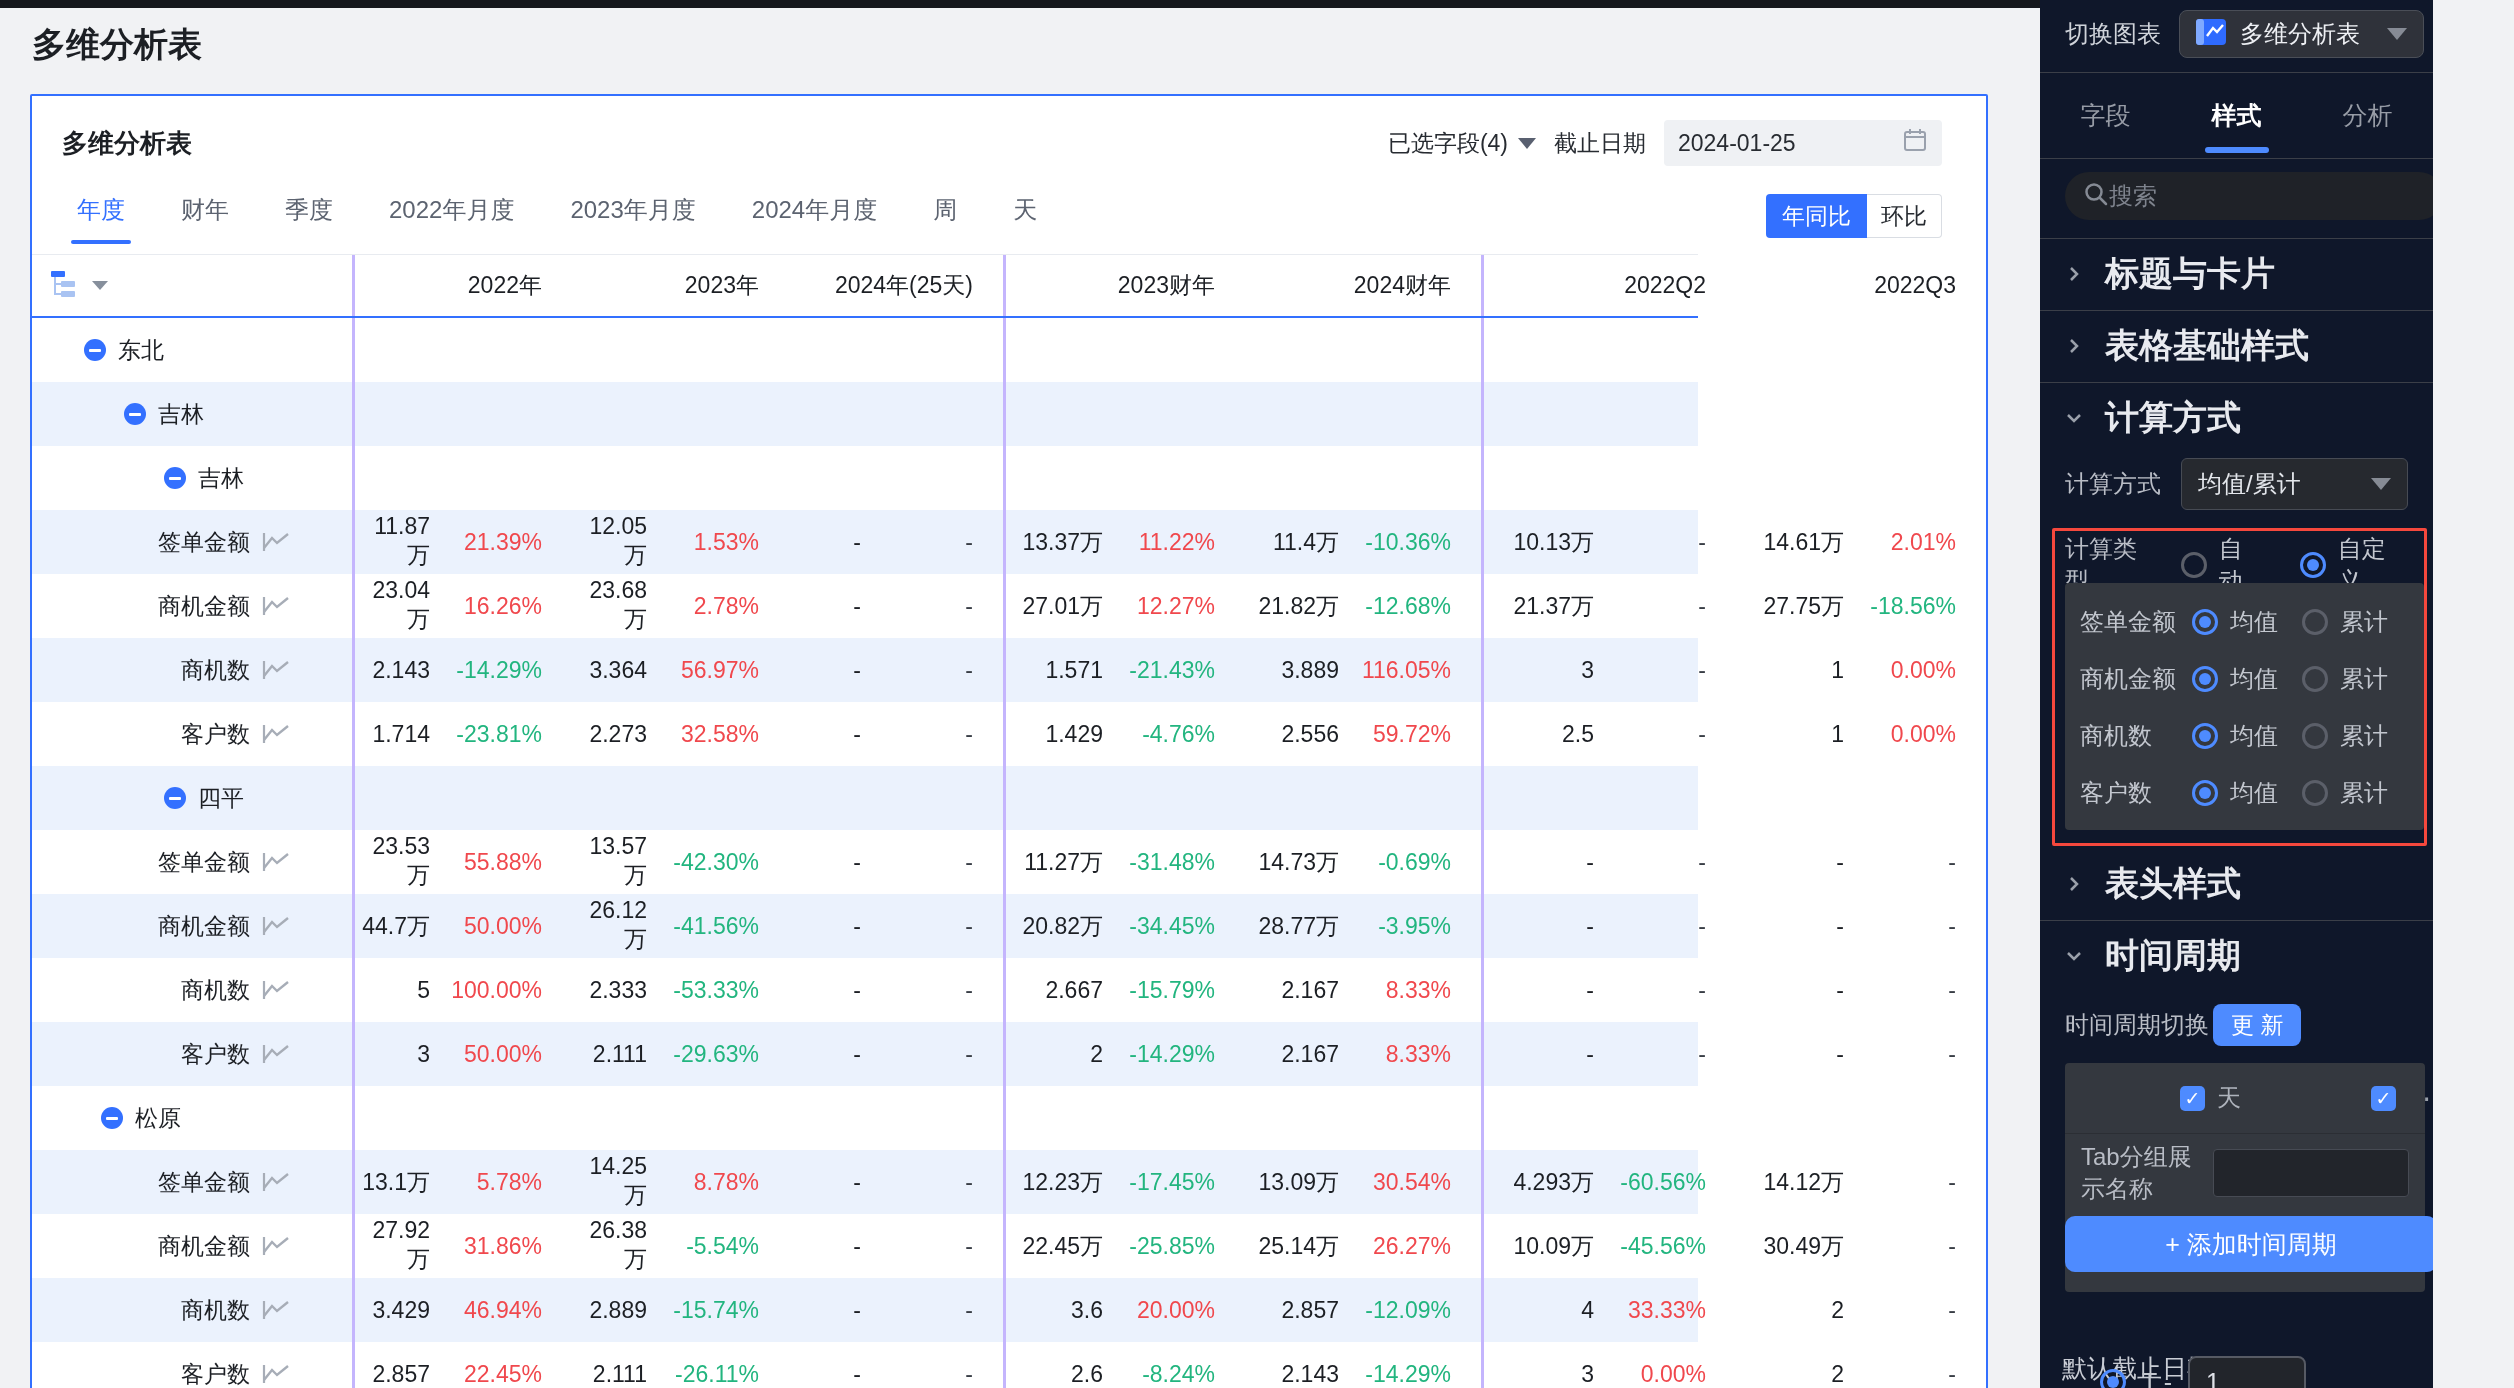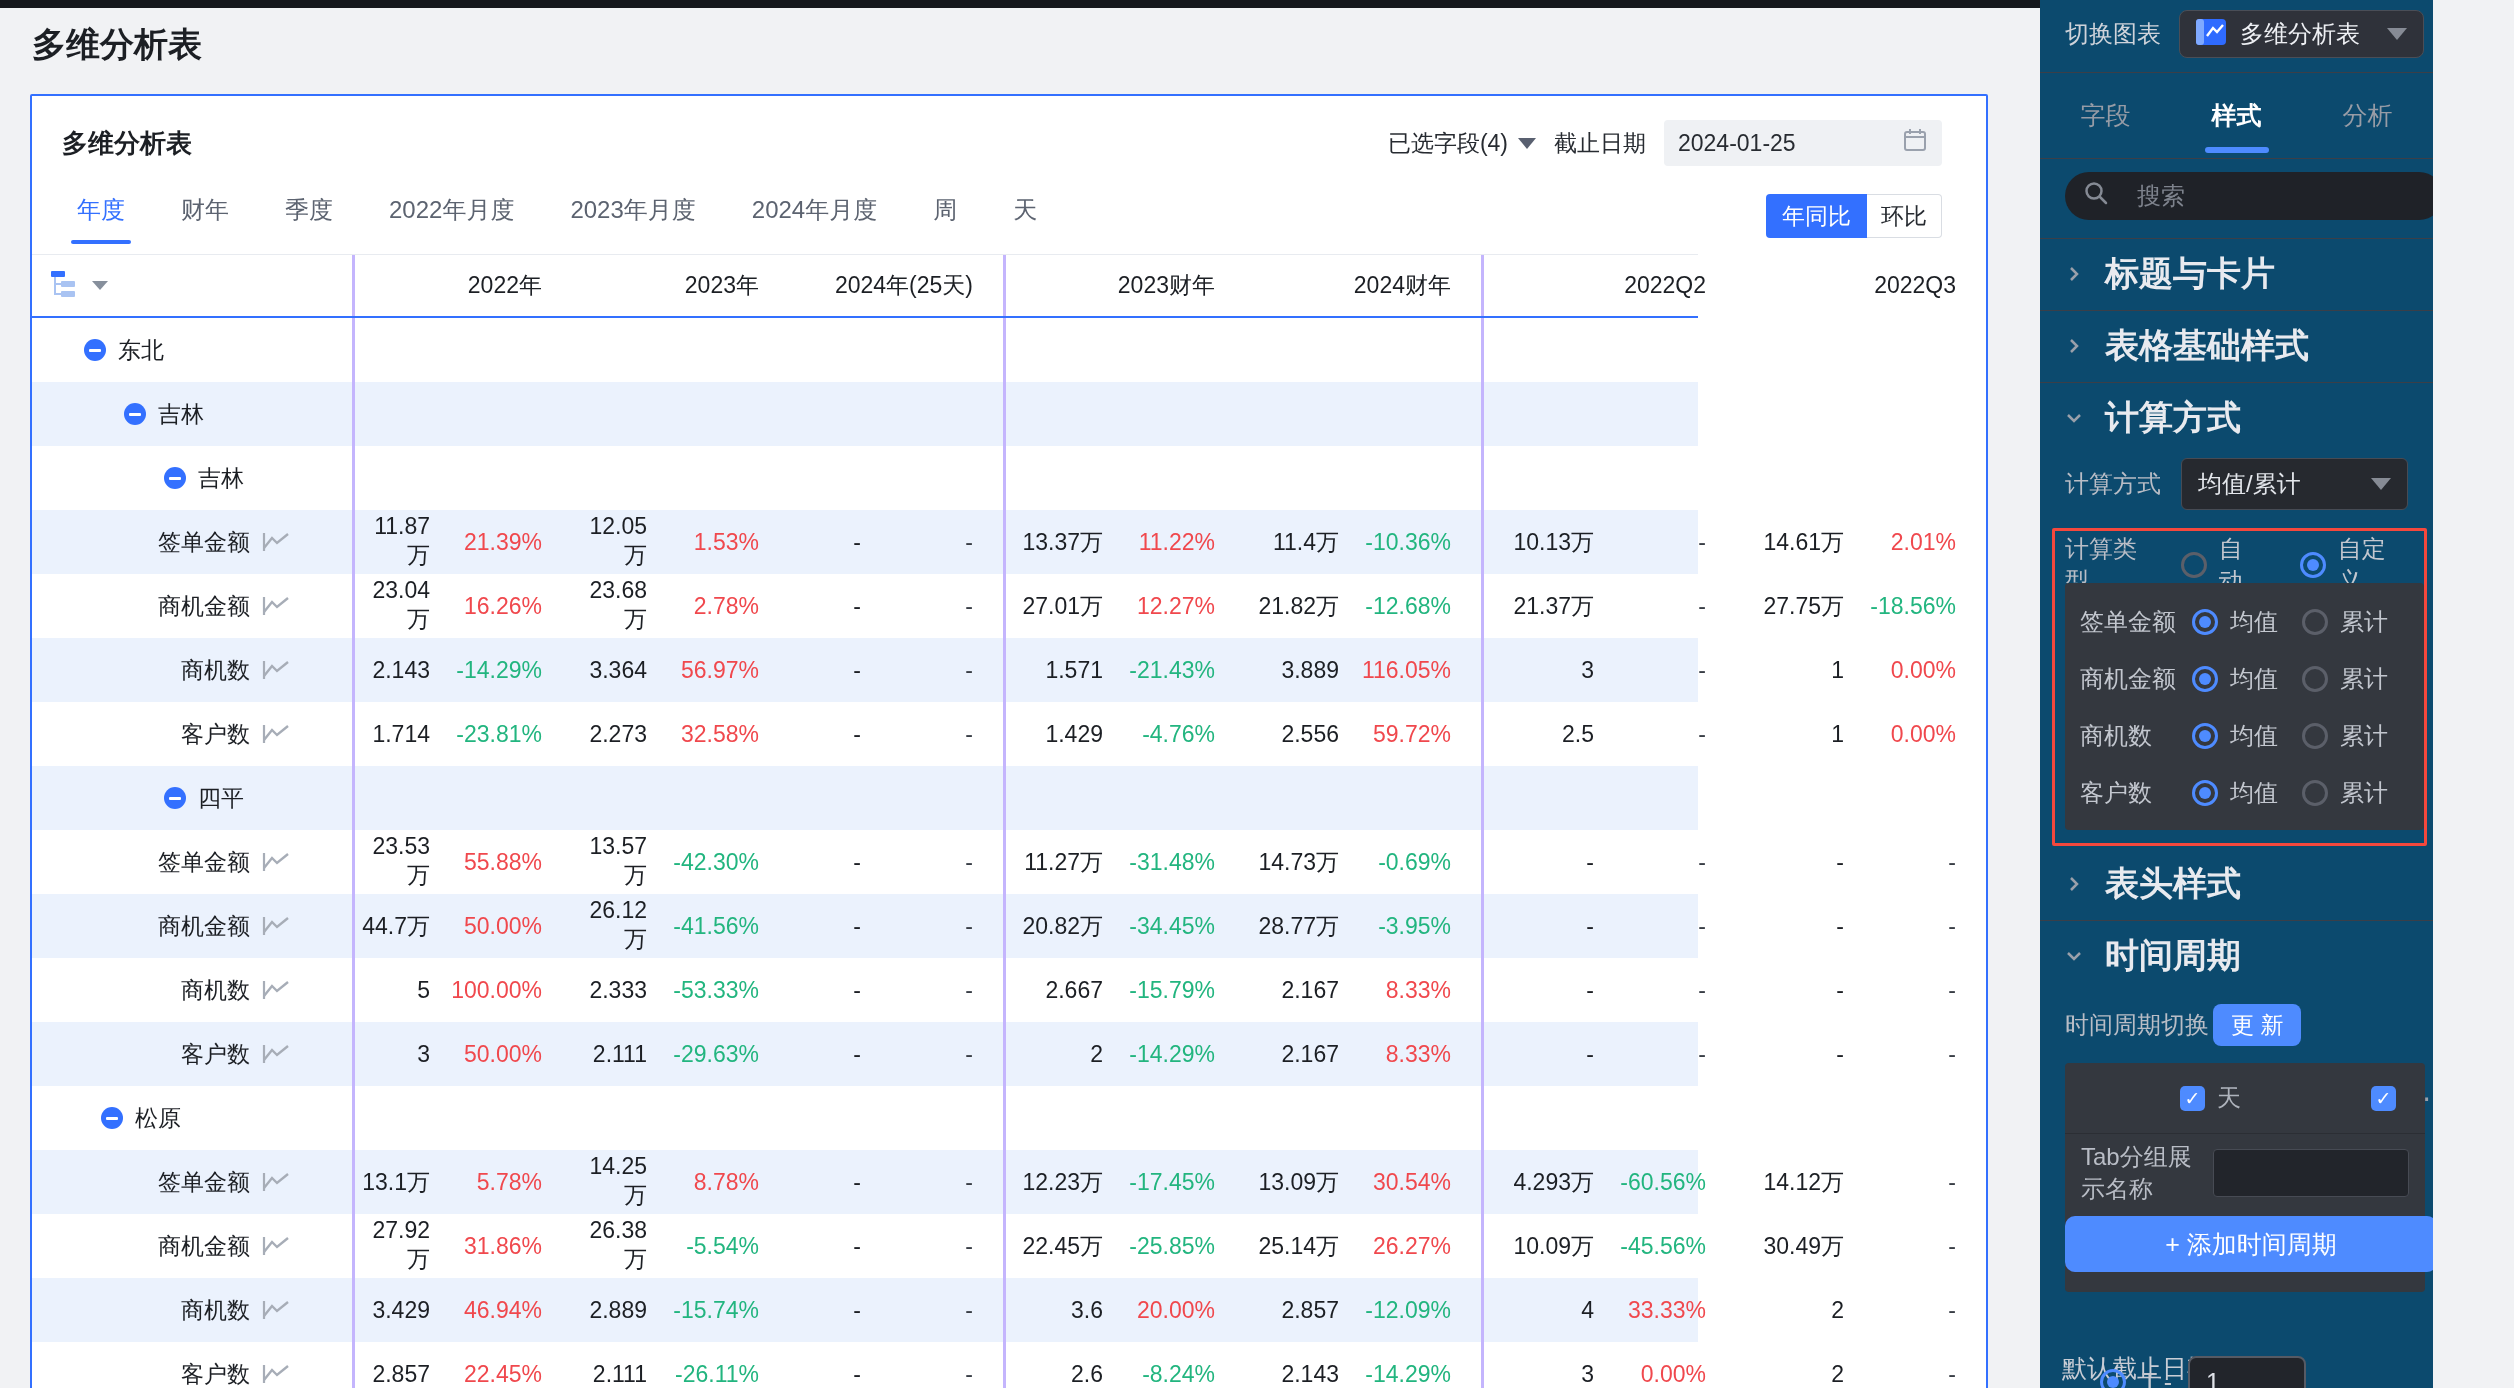--- a/index.html
+++ b/index.html
@@ -38,32 +38,32 @@
   .th.first { justify-content:flex-start; padding-left:16px; gap:10px; }
   .tree-cell { justify-content:flex-start; padding-right:0; gap:12px; }
   .tree-cell.metric { justify-content:flex-end; padding-right:62px; }
   .minus-ic { width:22px; height:22px; border-radius:50%; background:#3370ff; position:relative; flex-shrink:0; cursor:pointer; }
   .minus-ic::after { content:""; position:absolute; left:5px; top:10px; width:12px; height:3px; background:#fff; border-radius:1px; }
   .val { text-align:right; }
   .pct { min-width:112px; text-align:right; }
   .pct.r { color:#f0484d; } .pct.g { color:#22b57f; } .pct.d { color:#383d45; }
 
   
-  .sidebar { position:relative; width:393px; height:1388px; background:#0c4a6e; flex-shrink:0; color:#dfe2e8; overflow:hidden; }
+  .sidebar { position:relative; width:393px; height:1388px; background:#0f172a; flex-shrink:0; color:#dfe2e8; overflow:hidden; }
   .sb-div { position:absolute; left:0; right:0; height:1px; background:#3b3f48; }
   .sb-row1 { position:absolute; top:10px; left:25px; right:9px; height:48px; display:flex; align-items:center; }
   .sb-row1-label { font-size:24px; color:#cfd3da; }
   .chart-dd { margin-left:18px; flex:1; height:48px; border:1px solid #4a4e57; border-radius:8px; display:flex; align-items:center; padding:0 16px; gap:14px; background:#2f323a; cursor:pointer; }
   .chart-dd-text { font-size:24px; color:#eef0f4; }
   .dd-caret { margin-left:auto; width:0; height:0; border-left:10px solid transparent; border-right:10px solid transparent; border-top:12px solid #868b95; }
   .sb-tabs { position:absolute; top:72px; left:0; right:0; height:86px; display:grid; grid-template-columns:1fr 1fr 1fr; }
   .sb-tab { display:flex; align-items:center; justify-content:center; font-size:25px; color:#979ca6; position:relative; cursor:pointer; }
   .sb-tab.active { color:#fff; font-weight:700; }
   .sb-tab.active::after { content:""; position:absolute; bottom:5px; left:50%; transform:translateX(-50%); width:64px; height:6px; border-radius:3px; background:#4e8bff; }
-  .sb-search { position:absolute; top:172px; left:25px; width:378px; height:48px; border-radius:24px; background:#1f2228; display:flex; padding:8px 18px; gap:28px; }
+  .sb-search { position:absolute; top:172px; left:25px; width:378px; height:48px; border-radius:24px; background:#1f2228; display:flex; align-items:center; padding:8px 18px; gap:0; }
   .sb-search input { background:transparent; border:none; outline:none; color:#bfc4cc; font-size:24px; width:280px; font-family:inherit; }
   .sb-search input::placeholder { color:#7e838d; }
   .kebab { position:absolute; top:178px; left:428px; font-size:30px; color:#9aa0aa; cursor:pointer; line-height:34px; }
   .sb-sec { position:absolute; left:25px; right:25px; height:72px; display:flex; align-items:center; gap:22px; font-size:34px; font-weight:700; color:#e8eaef; cursor:pointer; }
   .chev { flex-shrink:0; display:flex; }
   .calc-row { position:absolute; top:458px; left:25px; right:25px; height:52px; display:flex; align-items:center; }
   .calc-row-label { font-size:24px; color:#b9bdc6; margin-right:20px; white-space:nowrap; }
   .sb-select { flex:1; height:52px; background:#26292f; border:1px solid #474b54; border-radius:6px; display:flex; align-items:center; padding:0 16px; font-size:24px; color:#e4e7ec; cursor:pointer; }
   .red-box { position:absolute; left:12px; right:6px; top:528px; height:318px; border:3px solid #f5483d; border-radius:2px; pointer-events:none; }
   .calc-type-row { position:absolute; top:540px; left:25px; right:25px; height:50px; display:flex; align-items:center; font-size:24px; color:#b9bdc6; }

